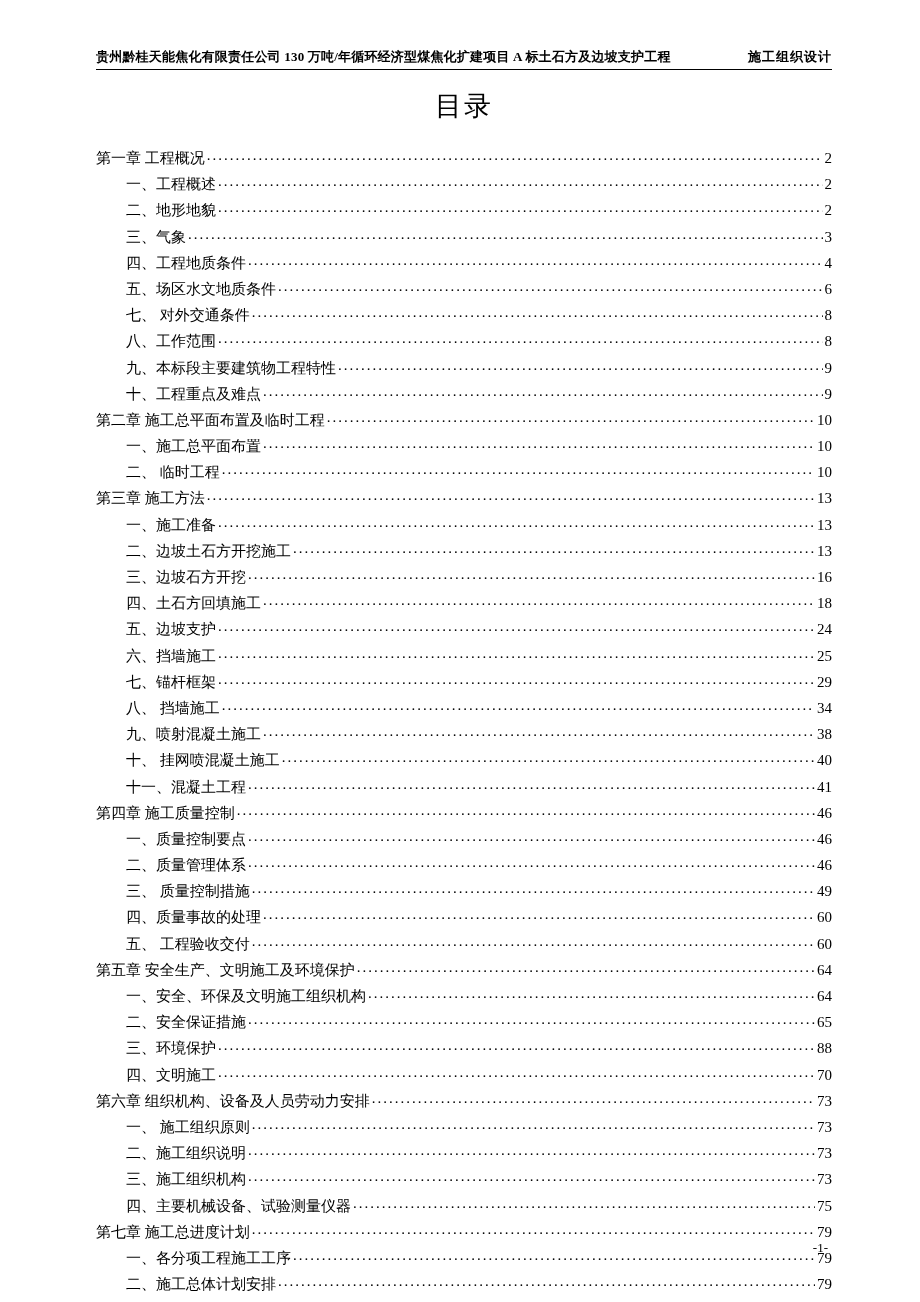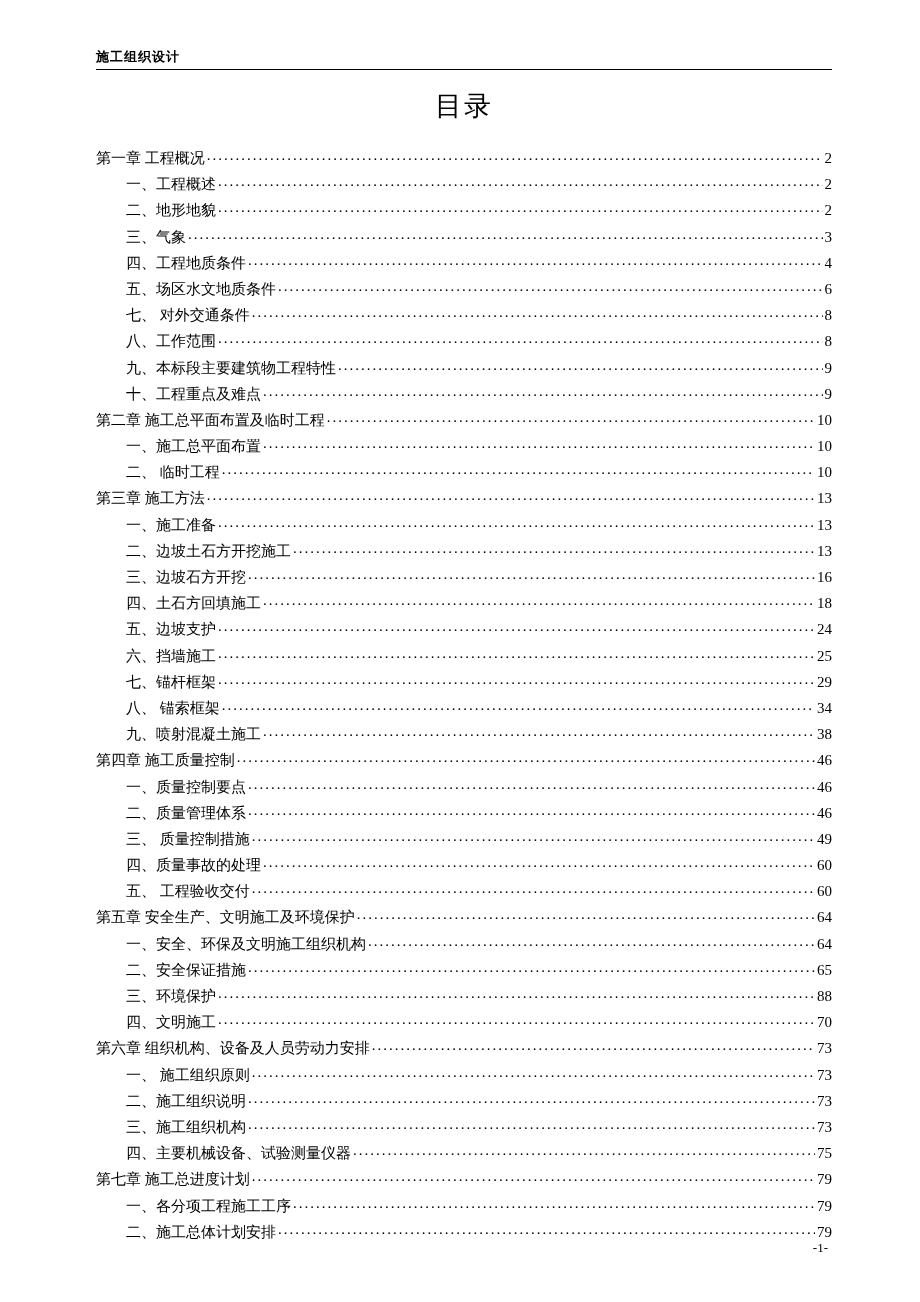--- a/index.html
+++ b/index.html
@@ -81,20 +81,21 @@
     font-size: 13px;
     font-family: "Times New Roman", serif;
   }
 </style>
 </head>
 <body>
 
 <div class="page">
 
   <div class="header-row">
+    <span class="header-left">贵州黔桂天能焦化有限责任公司 130 万吨/年循环经济型煤焦化扩建项目 A 标土石方及边坡支护工程</span>
     <span class="header-right">施工组织设计</span>
   </div>
   <div class="header-underline"></div>
 
   <div class="title">目录</div>
 
   <div class="toc" id="toc">
       <div class="toc-row chapter">
         <span class="toc-label">第一章  工程概况</span>
         <span class="toc-dots"></span>
@@ -194,29 +195,39 @@
         <span class="toc-label">六、挡墙施工</span>
         <span class="toc-dots"></span>
         <span class="toc-page">25</span>
       </div>
       <div class="toc-row section">
         <span class="toc-label">七、锚杆框架</span>
         <span class="toc-dots"></span>
         <span class="toc-page">29</span>
       </div>
       <div class="toc-row section">
-        <span class="toc-label">八、  锚索框架</span>
+        <span class="toc-label">八、  挡墙施工</span>
         <span class="toc-dots"></span>
         <span class="toc-page">34</span>
       </div>
       <div class="toc-row section">
         <span class="toc-label">九、喷射混凝土施工</span>
         <span class="toc-dots"></span>
         <span class="toc-page">38</span>
       </div>
+      <div class="toc-row section">
+        <span class="toc-label">十、  挂网喷混凝土施工</span>
+        <span class="toc-dots"></span>
+        <span class="toc-page">40</span>
+      </div>
+      <div class="toc-row section">
+        <span class="toc-label">十一、混凝土工程</span>
+        <span class="toc-dots"></span>
+        <span class="toc-page">41</span>
+      </div>
       <div class="toc-row chapter">
         <span class="toc-label">第四章    施工质量控制</span>
         <span class="toc-dots"></span>
         <span class="toc-page">46</span>
       </div>
       <div class="toc-row section">
         <span class="toc-label">一、质量控制要点</span>
         <span class="toc-dots"></span>
         <span class="toc-page">46</span>
       </div>

